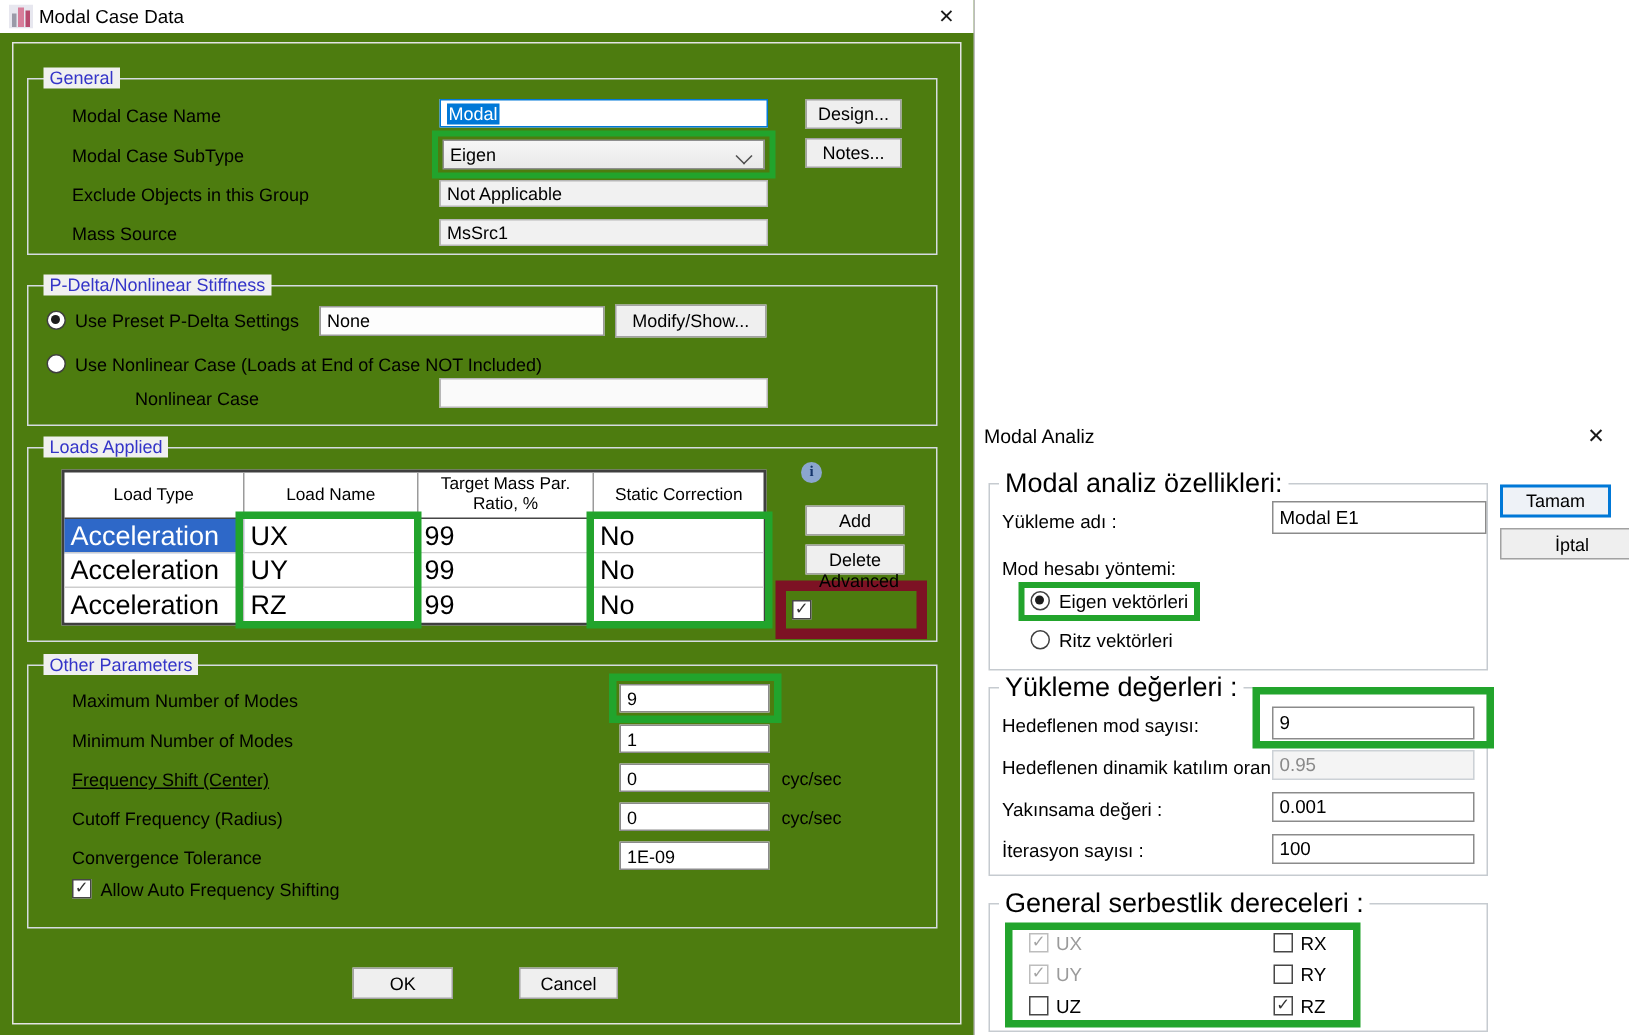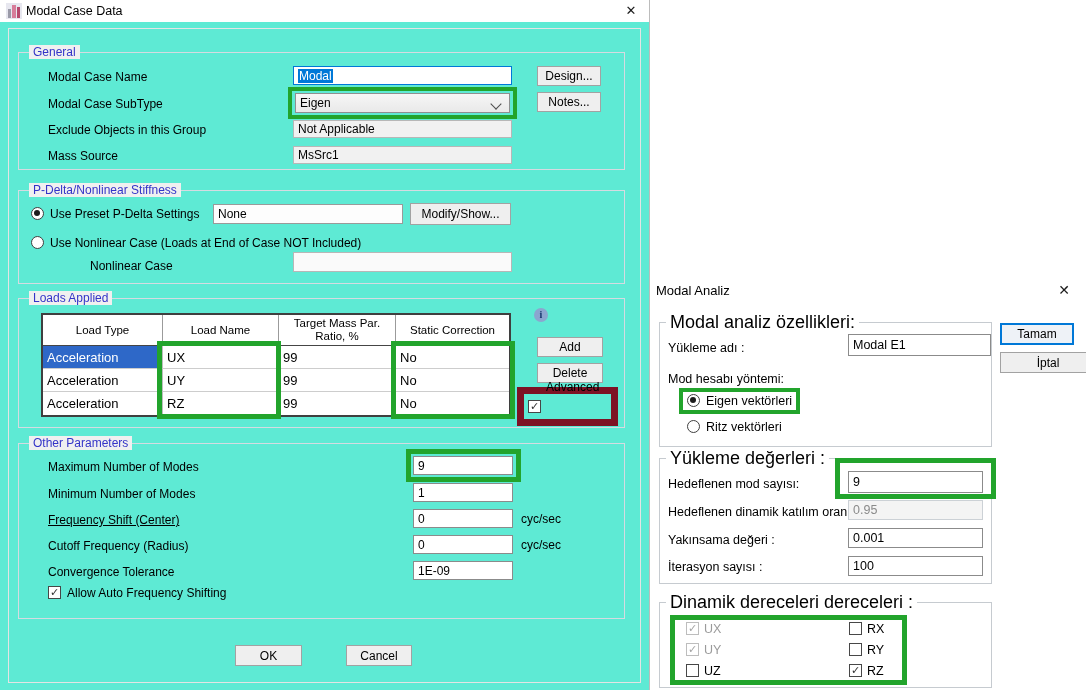--- a/index.html
+++ b/index.html
@@ -1,20 +1,20 @@
 <!DOCTYPE html>
 <html><head>
 <meta charset="utf-8">
 <style>
   html,body{margin:0;padding:0;background:#fff;}
   body{font-family:"Liberation Sans",sans-serif;font-size:12px;color:#000;}
   .stage{position:relative;width:1086px;height:690px;background:#fff;overflow:hidden;}
   .abs{position:absolute;}
   
-  .dlg-left{position:absolute;left:0;top:0;width:650px;height:690px;background:#5eead4;border-right:1px solid #bcbcbc;box-sizing:border-box;}
+  .dlg-left{position:absolute;left:0;top:0;width:650px;height:690px;background:#4d7c0f;border-right:1px solid #bcbcbc;box-sizing:border-box;}
   .titlebar{position:absolute;left:0;top:0;width:100%;height:22px;background:#ffffff;}
   .title-text{position:absolute;left:26px;top:4px;font-size:12.5px;color:#000;white-space:nowrap;}
   .close-btn{position:absolute;top:0;right:0;width:36px;height:22px;text-align:center;line-height:21px;font-size:13px;color:#1a1a1a;cursor:default;}
   .inner-panel{position:absolute;left:8px;top:28px;width:633px;height:655px;border:1px solid #e4e4e4;box-sizing:border-box;}
   .group{position:absolute;border:1px solid #d5dbe1;box-sizing:border-box;}
   .glabel{position:absolute;background:#f0f0f0;padding:0 4px;color:#3434c8;font-size:12px;line-height:14px;white-space:nowrap;}
   .lbl{position:absolute;white-space:nowrap;line-height:14px;}
   .tb{position:absolute;background:#fff;border:1px solid #8b8b8b;box-sizing:border-box;padding:0 4px;font-size:12px;display:flex;align-items:center;}
   .tb.ro{background:#f1f1f1;border-color:#b7b7b7;}
   .tb.focus{border:1px solid #0078d7;}
@@ -28,21 +28,21 @@
   .radio.sel::after{content:"";position:absolute;left:2px;top:2px;width:6px;height:6px;border-radius:50%;background:#1c1c1c;}
   .cb{position:absolute;width:13px;height:13px;border:1px solid #474747;background:#fff;box-sizing:border-box;text-align:center;line-height:11px;font-size:11px;color:#333;}
   .cb.dis{border-color:#bdbdbd;color:#a4a4a4;}
   .hl-green{position:absolute;border:5px solid #22a42c;box-sizing:border-box;pointer-events:none;}
   .hl-green.thin{border-width:4px;}
   .hl-maroon{position:absolute;border:7px solid #7d1224;box-sizing:border-box;pointer-events:none;}
   
   .tbl{position:absolute;left:41px;top:313px;width:470px;height:104px;border:2px solid #3f3f3f;box-sizing:border-box;background:#fff;display:grid;grid-template-columns:120px 116px 117px 113px;grid-template-rows:31px 23px 23px 23px;}
   .th{border-right:1px solid #9b9b9b;border-bottom:1px solid #454545;display:flex;align-items:center;justify-content:center;text-align:center;font-size:11.5px;line-height:13px;box-sizing:border-box;}
   .th.last{border-right:none;}
-  .td{border-right:1px solid #bdbdbd;border-bottom:1px solid #cdcdcd;padding-left:4px;display:flex;align-items:center;font-size:13px;box-sizing:border-box;background:#fff;}
+  .td{border-right:1px solid #bdbdbd;border-bottom:1px solid #cdcdcd;padding-left:4px;display:flex;align-items:center;font-size:18px;box-sizing:border-box;background:#fff;}
   .td.lastcol{border-right:none;}
   .td.lastrow{border-bottom:none;}
   .td.sel{background:#2e68c8;color:#fff;}
   .info{position:absolute;left:534px;top:308px;width:14px;height:14px;border-radius:50%;background:#8ba6cf;color:#15356b;font-weight:bold;font-size:10px;text-align:center;line-height:14px;font-family:"Liberation Serif",serif;}
   
   .dlg-right{position:absolute;left:650px;top:275px;width:436px;height:415px;background:#fff;}
   .rtitle{position:absolute;left:6px;top:8px;font-size:13px;color:#000;white-space:nowrap;}
   .rclose{position:absolute;right:10px;top:4px;width:24px;height:22px;text-align:center;line-height:22px;font-size:14px;color:#1a1a1a;}
   .group2{position:absolute;border:1px solid #c6cbd0;box-sizing:border-box;}
   .glabel2{position:absolute;background:#fff;padding:0 4px;color:#000;font-size:18px;line-height:14px;white-space:nowrap;}
@@ -186,21 +186,21 @@
     <span class="rlbl" style="left:18px;top:230px;">Hedeflenen dinamik katılım oranı :</span>
     <div class="tb dis" style="left:198px;top:225px;width:135px;height:20px;font-size:12.5px;">0.95</div>
 
     <span class="rlbl" style="left:18px;top:258px;">Yakınsama değeri :</span>
     <div class="tb" style="left:198px;top:253px;width:135px;height:20px;font-size:12.5px;">0.001</div>
 
     <span class="rlbl" style="left:18px;top:285px;">İterasyon sayısı :</span>
     <div class="tb" style="left:198px;top:281px;width:135px;height:20px;font-size:12.5px;">100</div>
 
     <div class="group2" style="left:9px;top:327px;width:333px;height:86px;"></div>
-    <span class="glabel2" style="left:16px;top:320px;">Dinamik dereceleri dereceleri :</span>
+    <span class="glabel2" style="left:16px;top:320px;">General serbestlik dereceleri :</span>
     <div class="hl-green" style="left:20px;top:340px;width:237px;height:70px;"></div>
 
     <span class="cb dis" style="left:36px;top:347px;">✓</span>
     <span class="rlbl" style="left:54px;top:347px;color:#9b9b9b;">UX</span>
     <span class="cb dis" style="left:36px;top:368px;">✓</span>
     <span class="rlbl" style="left:54px;top:368px;color:#9b9b9b;">UY</span>
     <span class="cb" style="left:36px;top:389px;"></span>
     <span class="rlbl" style="left:54px;top:389px;">UZ</span>
 
     <span class="cb" style="left:199px;top:347px;"></span>

